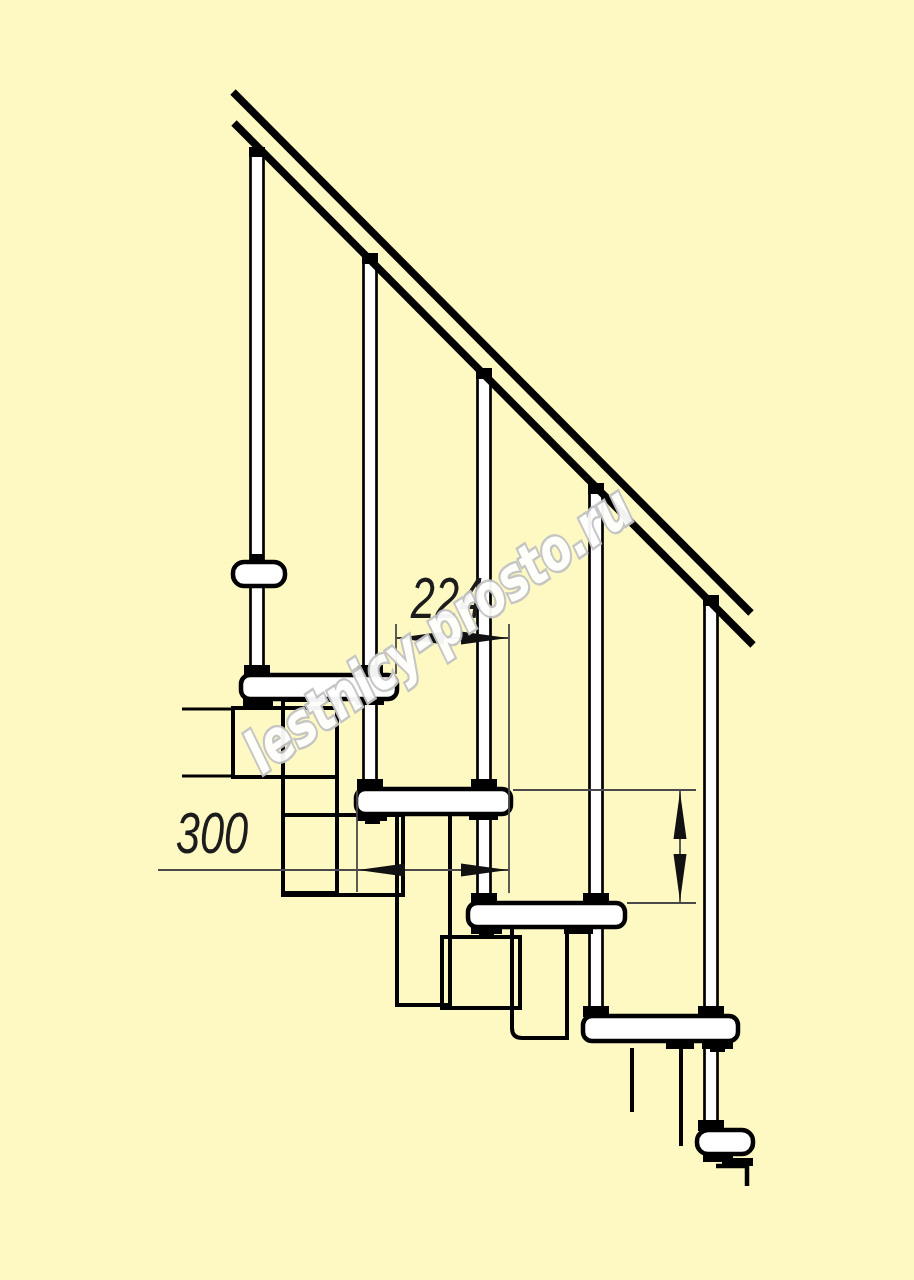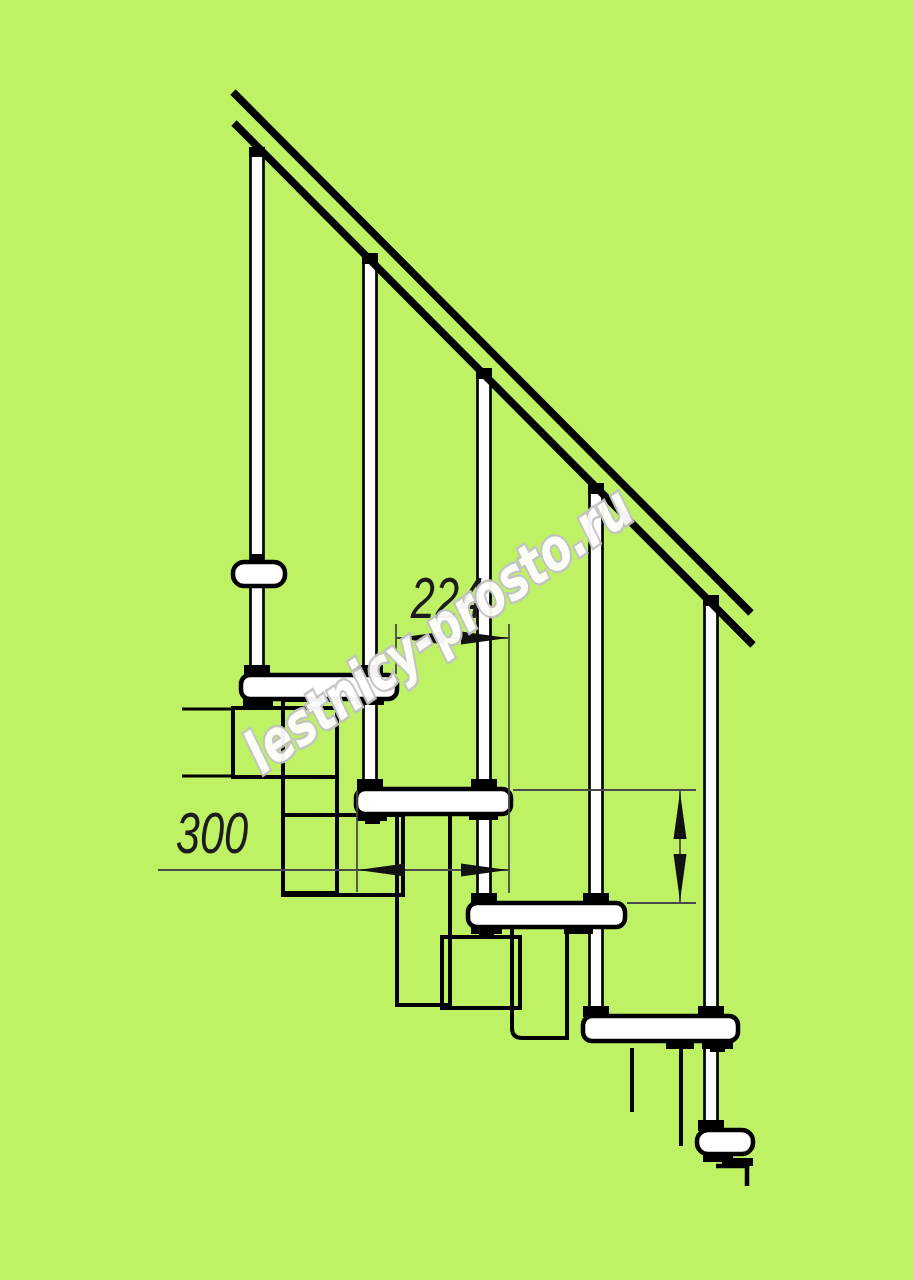--- a/index.html
+++ b/index.html
@@ -4,21 +4,21 @@
 <style>
   html, body {
     margin: 0;
     padding: 0;
     background: #ffffff;
   }
   #stage {
     position: relative;
     width: 914px;
     height: 1280px;
-    background: #bef264;
+    background: #fef9c3;
     overflow: hidden;
     font-family: "Liberation Sans", sans-serif;
   }
   #stage svg {
     position: absolute;
     left: 0;
     top: 0;
   }
   .dim-text {
     font-family: "Liberation Sans", sans-serif;

